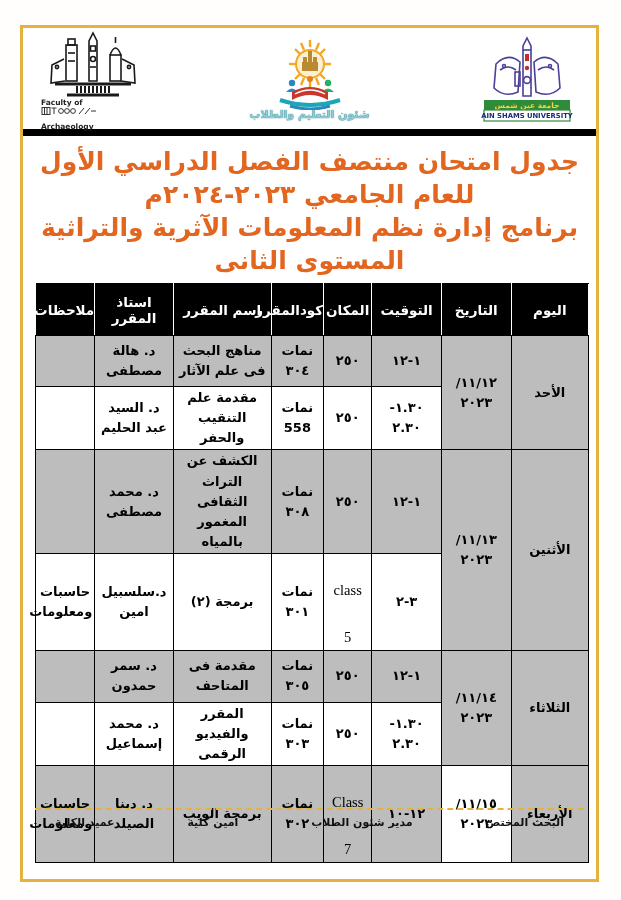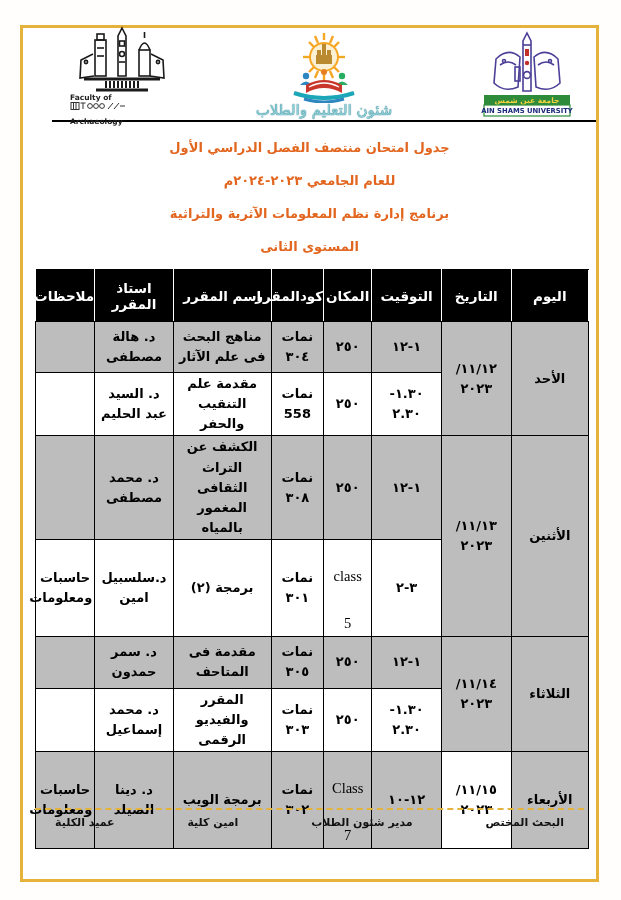--- a/index.html
+++ b/index.html
@@ -2,33 +2,33 @@
 <html lang="ar"><head>
 <meta charset="utf-8">
 <style>
   * { margin:0; padding:0; box-sizing:border-box; }
   body { background:#ffffff; font-family:"DejaVu Sans","Liberation Sans",sans-serif; }
   .page { position:relative; width:621px; height:900px; background:#fffefd; overflow:hidden; }
   .frame { position:absolute; left:20px; top:25px; width:579px; height:857px;
            border:3px solid #E5B33B; background:#fff; }
 
   
-  .logo-band { height:94px; border-bottom:2px solid #000000;
+  .logo-band { height:108px; border-bottom:7px solid #000000;
                display:flex; align-items:center; justify-content:space-between;
-               padding:3px 14px 1px 16px;margin-left:29px; }
+               padding:3px 14px 1px 16px; }
   .logo { display:flex; flex-direction:column; align-items:center; }
   .logo svg { display:block; }
   .faculty-caption { font-size:7.5px; line-height:8px; color:#222; font-weight:bold;
                      align-self:flex-start; margin-left:2px; }
-  .edu-caption { font-size:15px; font-weight:normal; color:#8ecfd8;
+  .edu-caption { font-size:11px; font-weight:bold; color:#8ecfd8;
                  text-shadow:0 0 1px #2a7f8a, 0 0 1px #2a7f8a; margin-top:-2px; }
 
   
   .titles { text-align:center; padding-top:9px; direction:rtl; }
-  .title-line { font-size:13px; font-weight:bold; color:#E2661F; line-height:33px; }
+  .title-line { font-size:25px; font-weight:bold; color:#E2661F; line-height:33px; }
 
   
   table.schedule { direction:rtl; border-collapse:collapse; table-layout:fixed;
                    margin:6px 13px 0 12px; width:554px; border:1.5px solid #000; }
   .schedule th { background:#000; color:#fff; font-size:13.5px; font-weight:bold;
                  height:52px; border-left:1.5px solid #fff; border-right:1.5px solid #fff;
                  border-top:1px solid #000; border-bottom:1px solid #000; }
   .schedule td { border:1px solid #000; text-align:center; vertical-align:middle;
                  font-size:13px; font-weight:bold; color:#000; padding:1px 2px; }
   .shade-gray { background:#BDBDBD; }

